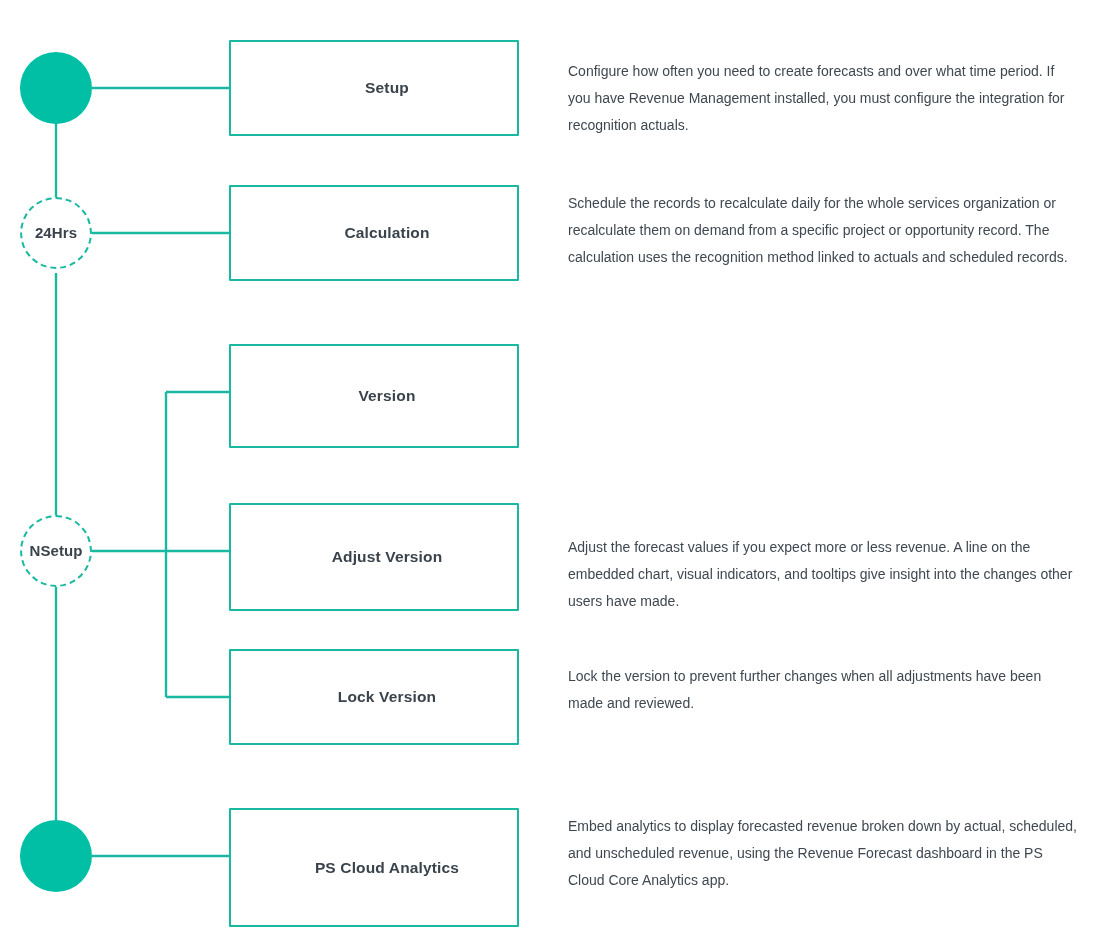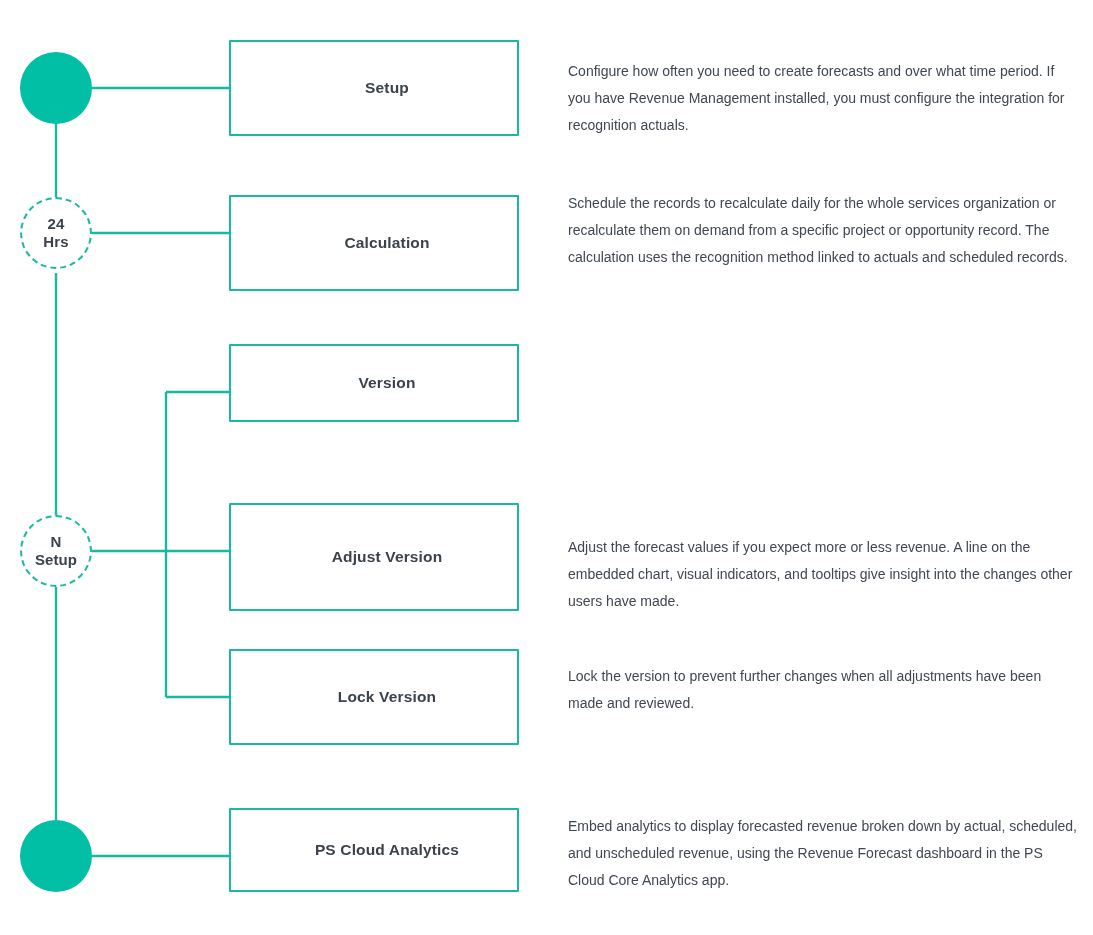--- a/index.html
+++ b/index.html
@@ -39,21 +39,21 @@
     border-radius: 50%;
     background: #00BFA5;
   }
   .node-dashed {
     position: absolute;
     border-radius: 50%;
     background: #ffffff;
     border: 2px dashed #18B9A0;
     box-sizing: border-box;
     display: flex;
-    flex-direction: column;
+    flex-direction: row;
     align-items: center;
     justify-content: center;
     line-height: 1.18;
   }
   .node-dashed .node-line {
     font-size: 15px;
     font-weight: bold;
     color: #3A434C;
     letter-spacing: 0.1px;
   }
@@ -131,37 +131,37 @@
     <span class="node-line">N</span>
     <span class="node-line">Setup</span>
   </div>
 
   <div class="node-solid" style="left:20px; top:820px; width:72px; height:72px;"></div>
 
   <div class="stage-box" style="left:229px; top:40px; width:290px; height:96px;">
     <span class="stage-label">Setup</span>
   </div>
 
-  <div class="stage-box" style="left:229px; top:195px; width:290px; height:96px;">
+  <div class="stage-box" style="left:229px; top:185px; width:290px; height:96px;">
     <span class="stage-label">Calculation</span>
   </div>
 
-  <div class="stage-box" style="left:229px; top:344px; width:290px; height:78px;">
+  <div class="stage-box" style="left:229px; top:344px; width:290px; height:104px;">
     <span class="stage-label">Version</span>
   </div>
 
   <div class="stage-box" style="left:229px; top:503px; width:290px; height:108px;">
     <span class="stage-label">Adjust Version</span>
   </div>
 
   <div class="stage-box" style="left:229px; top:649px; width:290px; height:96px;justify-content:center;">
     <span class="stage-label">Lock Version</span>
   </div>
 
-  <div class="stage-box" style="left:229px; top:808px; width:290px; height:84px;align-items:center;">
+  <div class="stage-box" style="left:229px; top:808px; width:290px; height:119px;align-items:center;">
     <span class="stage-label">PS Cloud Analytics</span>
   </div>
 
   <div class="description" style="top:58px;">Configure how often you need to create forecasts and over what time period. If you have Revenue Management installed, you must configure the integration for recognition actuals.</div>
 
   <div class="description" style="top:190px;">Schedule the records to recalculate daily for the whole services organization or recalculate them on demand from a specific project or opportunity record. The calculation uses the recognition method linked to actuals and scheduled records.</div>
 
 
   <div class="description" style="top:522px;margin-top:12px;">Adjust the forecast values if you expect more or less revenue. A line on the embedded chart, visual indicators, and tooltips give insight into the changes other users have made.</div>
 

